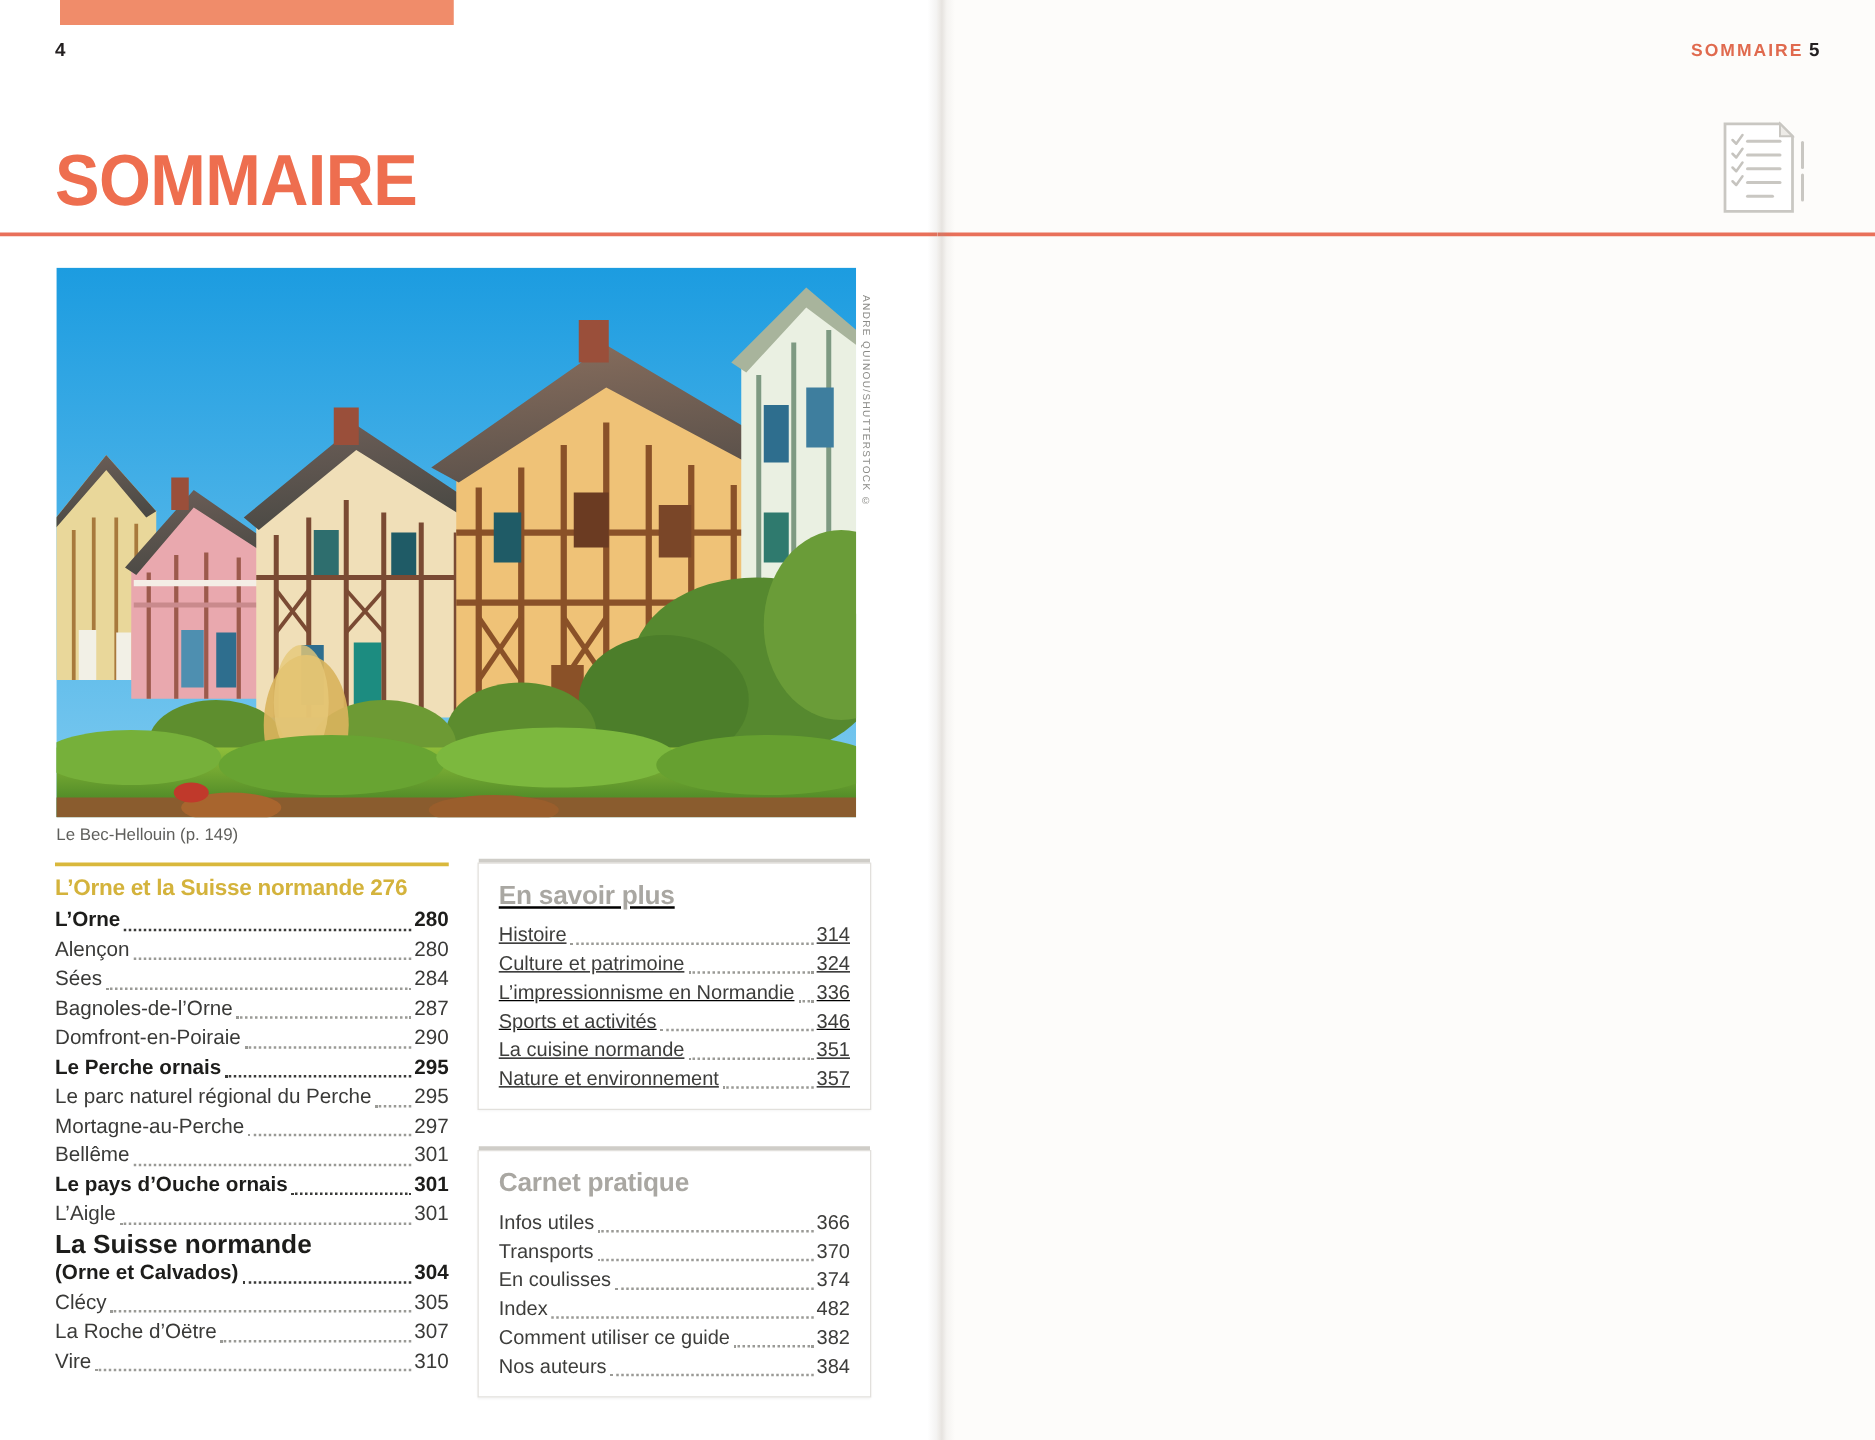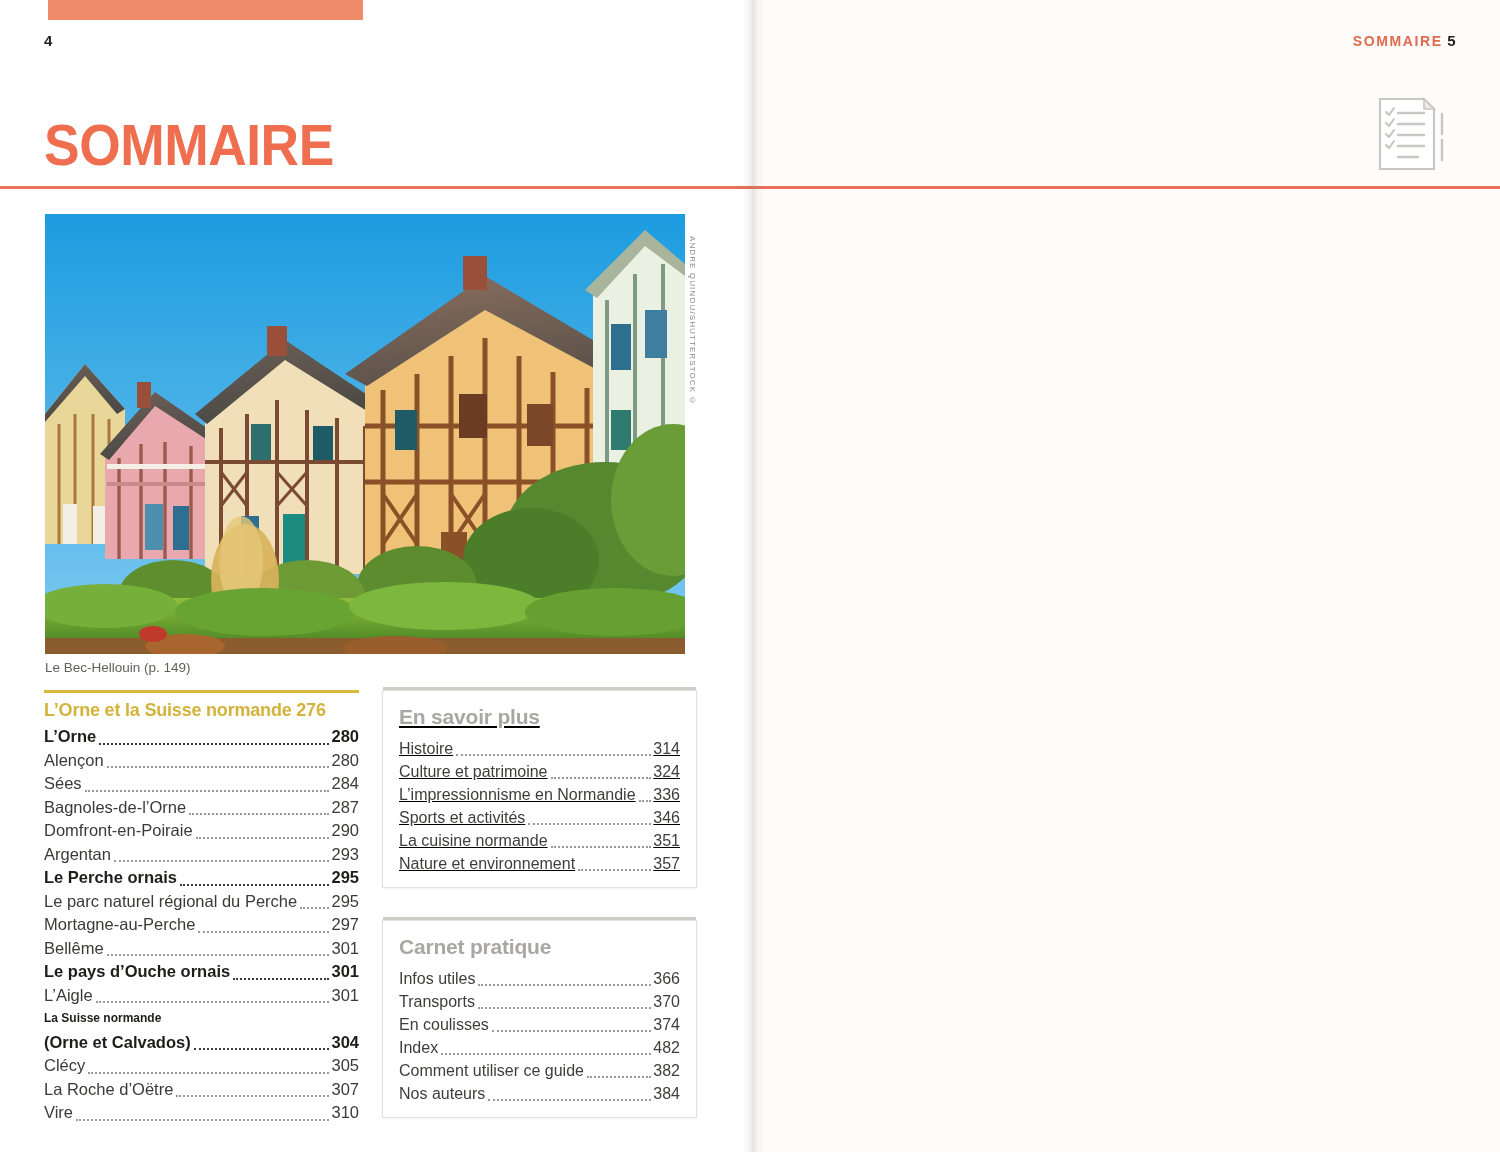--- a/index.html
+++ b/index.html
@@ -62,21 +62,21 @@
   }
   .toc-row{display:flex;align-items:flex-end;font-size:16.5px;line-height:23.5px;color:#3a3a38;}
   .toc-row .lbl{white-space:nowrap;}
   .toc-row .dots{
     flex:1 1 auto;margin:0 2px 4px 3px;height:0;
     border-bottom:2px dotted #9a9a96;min-width:6px;
   }
   .toc-row .pg{white-space:nowrap;}
   .toc-row.bold{font-weight:bold;color:#1d1d1b;align-items:flex-end;}
   .toc-row.bold .dots{border-bottom:2px dotted #3a3a38;}
-  .toc-two-line{font-size:12px;line-height:23.5px;font-weight:bold;color:#1d1d1b;}
+  .toc-two-line{font-size:21px;line-height:23.5px;font-weight:bold;color:#1d1d1b;}
 
   
   .toc-box{
     position:absolute;width:315px;background:#ffffff;
     border:1px solid #e2e0dc;
     box-shadow:0 1px 2px rgba(0,0,0,0.05);
     box-sizing:border-box;padding:14px 16px 12px 16px;
   }
   .toc-box .box-top{position:absolute;left:0;right:0;top:-4px;height:3px;background:#cfcdc8;}
   .toc-box h3{
@@ -253,25 +253,20 @@
           <div class="toc-row">
             <span class="lbl">Bagnoles-de-l’Orne</span>
             <span class="dots"></span>
             <span class="pg">287</span>
           </div>
           <div class="toc-row">
             <span class="lbl">Domfront-en-Poiraie</span>
             <span class="dots"></span>
             <span class="pg">290</span>
           </div>
-          <div class="toc-row">
-            <span class="lbl">Argentan</span>
-            <span class="dots"></span>
-            <span class="pg">293</span>
-          </div>
           <div class="toc-row bold">
             <span class="lbl">Le Perche ornais</span>
             <span class="dots"></span>
             <span class="pg">295</span>
           </div>
           <div class="toc-row">
             <span class="lbl">Le parc naturel régional du Perche</span>
             <span class="dots"></span>
             <span class="pg">295</span>
           </div>

